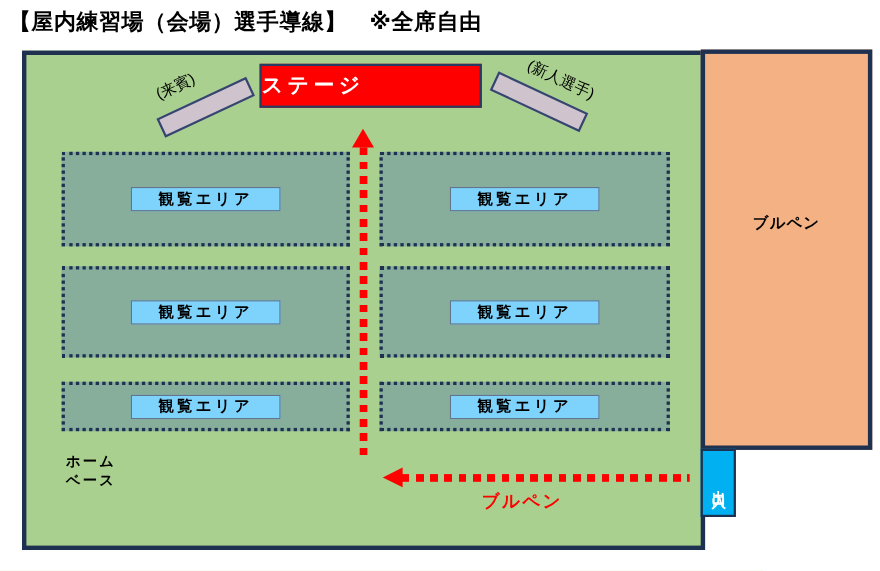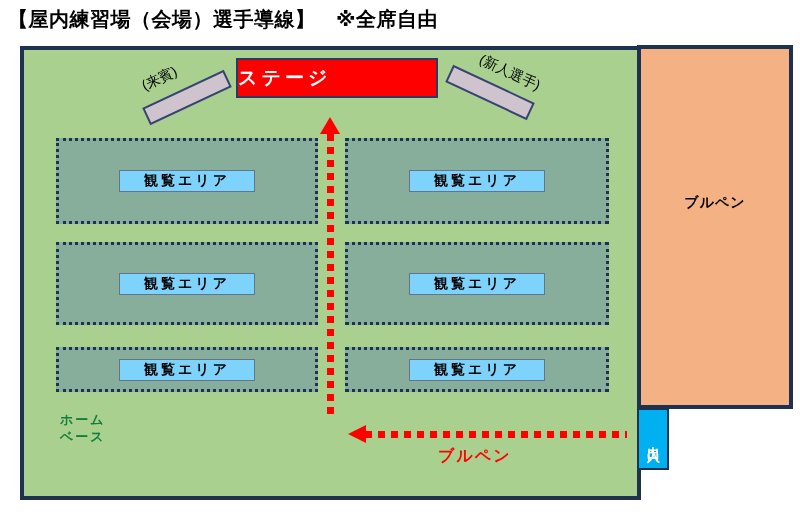--- a/index.html
+++ b/index.html
@@ -79,21 +79,21 @@
     position: absolute; left: 348px; top: 425px; width: 0; height: 0;
     border-top: 9px solid transparent; border-bottom: 9px solid transparent;
     border-right: 18px solid #ff0000;
   }
   .flow-label {
     position: absolute; left: 438px; top: 446px;
     color: #ff0000; font-weight: bold; font-size: 16px; letter-spacing: 2px;
   }
   .homebase {
     position: absolute; left: 60px; top: 411px;
-    font-size: 13px; font-weight: bold; color: #15803d;
+    font-size: 13px; font-weight: bold; color: #000000;
     line-height: 17px; letter-spacing: 2px;
   }
 </style>
 </head>
 <body>
 
 <div class="title">【屋内練習場（会場）選手導線】　※全席自由</div>
 
 <div class="field"></div>
 

